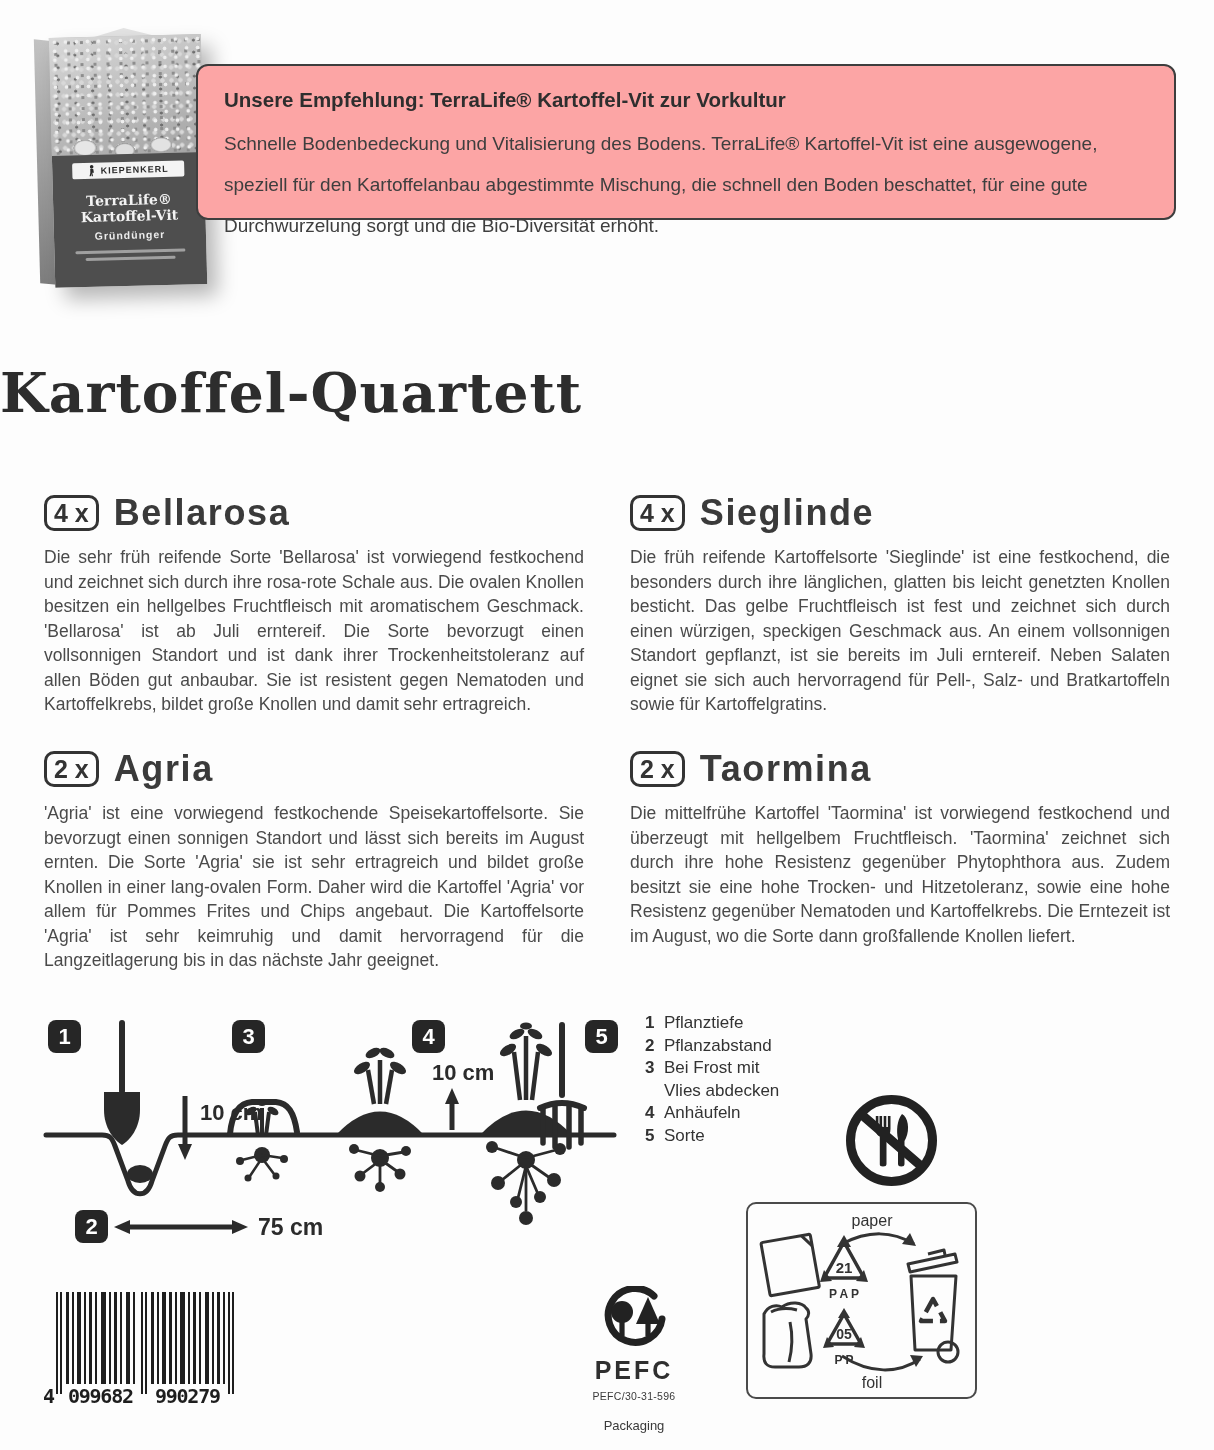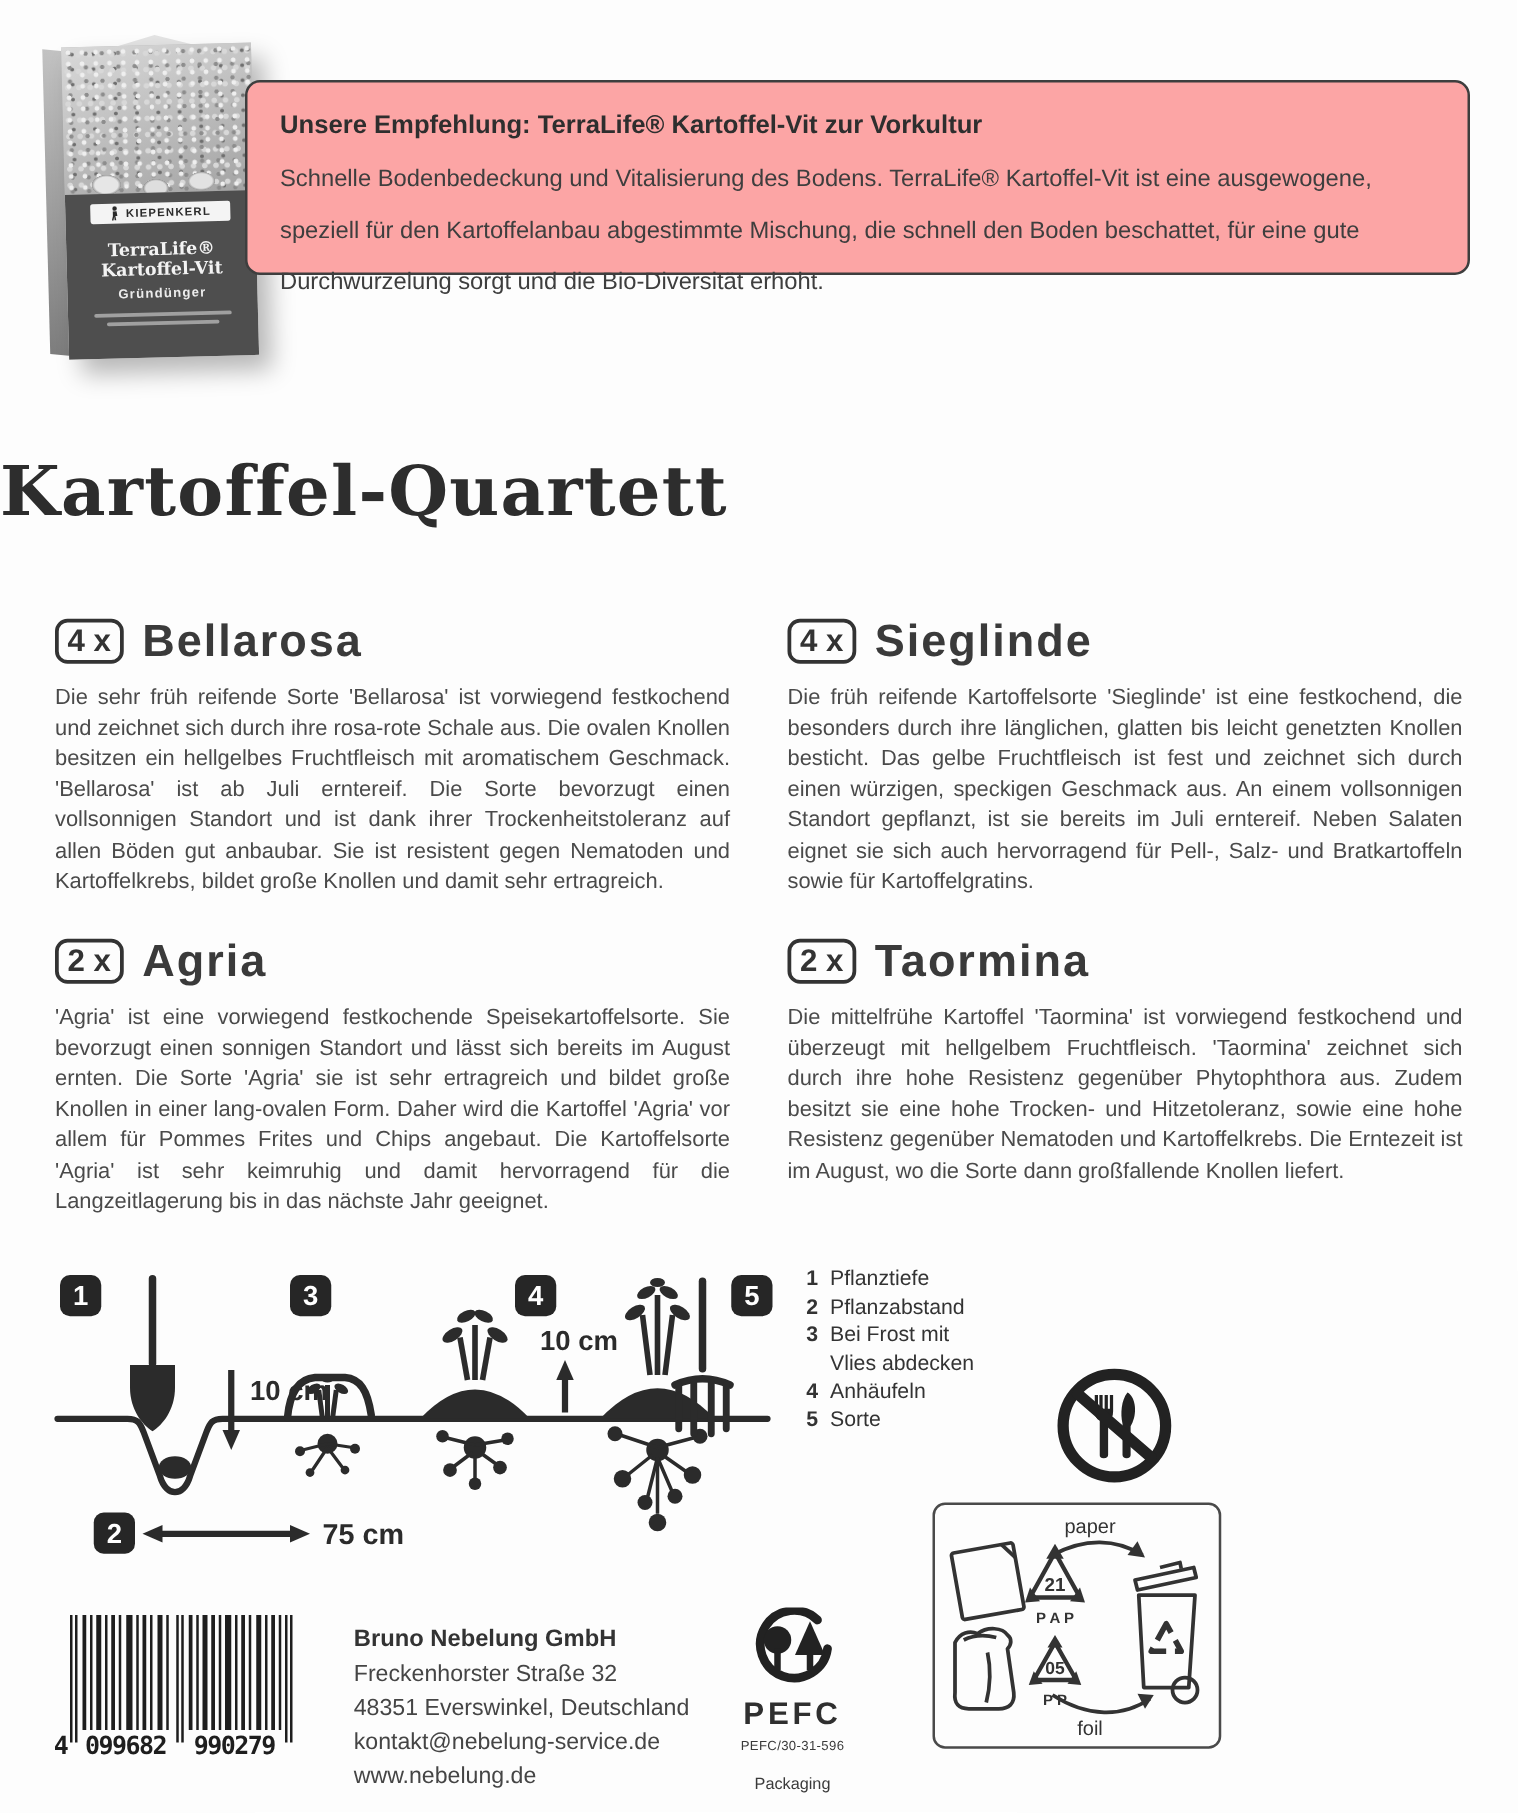--- a/index.html
+++ b/index.html
@@ -335,27 +335,20 @@
         <rect x="181" y="2" width="2" height="92"></rect>
         <rect x="186" y="2" width="2" height="102"></rect>
           <rect x="190" y="2" width="2" height="102"></rect>
       </g>
       <text class="bc-digits" x="1" y="113" font-size="20">4</text>
       <text class="bc-digits" x="59" y="113" font-size="20" text-anchor="middle" textLength="66">099682</text>
       <text class="bc-digits" x="146" y="113" font-size="20" text-anchor="middle" textLength="66">990279</text>
     </svg>
   </div>
 
-  <div class="address">
-    <div class="addr-company">Bruno Nebelung GmbH</div>
-    <div>Freckenhorster Straße 32</div>
-    <div>48351 Everswinkel, Deutschland</div>
-    <div>kontakt@nebelung-service.de</div>
-    <div>www.nebelung.de</div>
-  </div>
 
   <div class="pefc">
     <svg width="84" height="64" viewBox="0 0 84 64">
       <path d="M62 10 A27 27 0 1 0 70 33" stroke="#222" stroke-width="7" fill="none" stroke-linecap="round"></path>
       <circle cx="30" cy="26" r="11" fill="#222"></circle>
       <rect x="27.4" y="33" width="5.2" height="17" fill="#222"></rect>
       <polygon points="56,11 44,38 68,38" fill="#222"></polygon>
       <rect x="53.4" y="38" width="5.2" height="12" fill="#222"></rect>
     </svg>
     <div class="pefc-word">PEFC</div>

